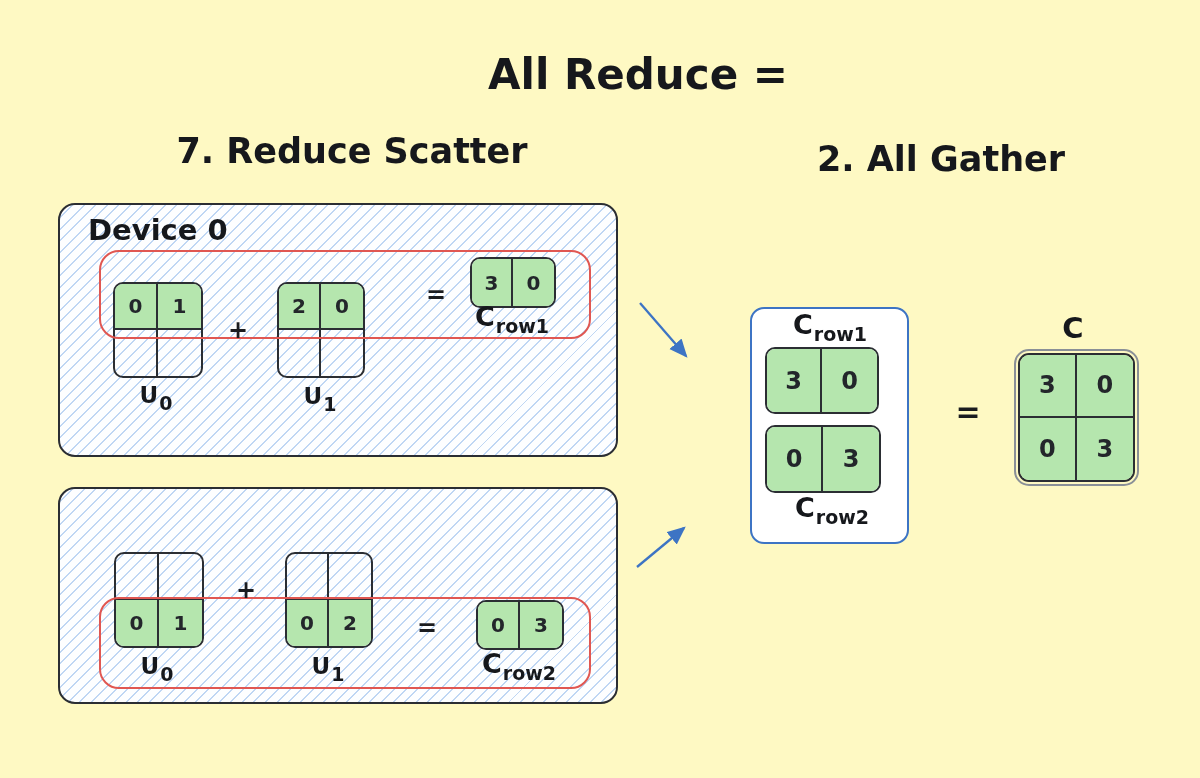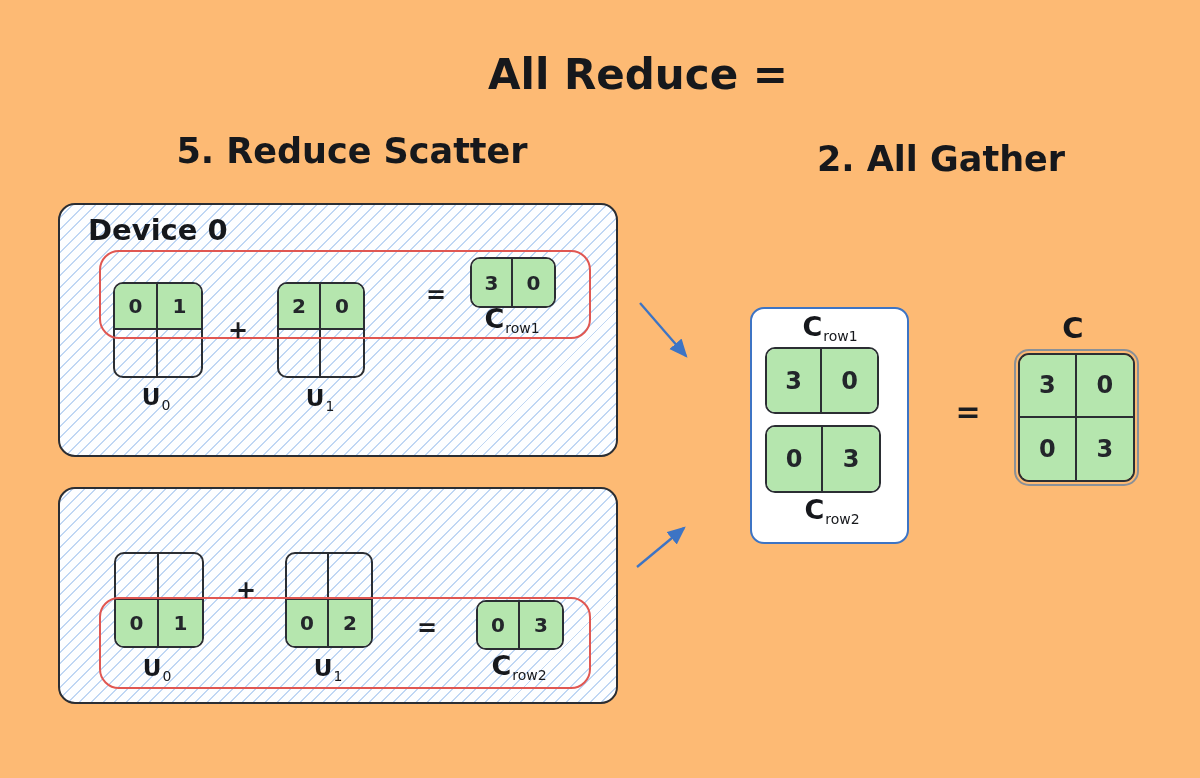--- a/index.html
+++ b/index.html
@@ -1,17 +1,17 @@
 <!DOCTYPE html>
 <html><head>
 <meta charset="utf-8">
 <style>
   html,body { margin:0; padding:0; background:#ffffff; }
   body { font-family:"DejaVu Sans", sans-serif; color:#1f2227; }
-  .canvas { position:relative; width:1200px; height:778px; background:#fdba74; overflow:hidden; }
+  .canvas { position:relative; width:1200px; height:778px; background:#fef9c3; overflow:hidden; }
 
   .title { position:absolute; transform:translateX(-50%); font-weight:700; white-space:nowrap; color:#16181c; }
   .maintitle { left:638px; top:50px; font-size:42px; }
   .steptitle { font-size:35px; }
 
   .panel { position:absolute; border:2.6px solid #2b2e33; border-radius:17px;
     background-color:#fdfeff;
     background-image: repeating-linear-gradient(135deg, rgba(130,175,232,0.5) 0px, rgba(130,175,232,0.5) 1.4px, transparent 1.4px, transparent 8.2px);
   }
   .devlabel { position:absolute; font-size:29px; font-weight:700; color:#16181c; z-index:3; }
@@ -23,41 +23,41 @@
   .m1x2 { grid-template-columns:1fr 1fr; grid-template-rows:1fr; }
   .cell { display:flex; align-items:center; justify-content:center; font-size:20px; font-weight:700; color:#23262b; }
   .cell.g { background:#b5e6ae; }
   .cell.big { font-size:24px; }
   .br { border-right:2px solid #2b2e33; }
   .bb { border-bottom:2px solid #2b2e33; }
 
   .mlabel { position:absolute; transform:translate(-50%,-50%); font-weight:700; color:#16181c; white-space:nowrap; z-index:3; }
   .mlabel .lbase { font-size:23px; font-weight:700; }
   .mlabel.cstyle .lbase { font-size:27px; }
-  .mlabel .lsub { font-size:14px; font-weight:400; vertical-align:-0.35em; margin-left:1px; }
+  .mlabel .lsub { font-size:19px; font-weight:700; vertical-align:-0.35em; margin-left:1px; }
 
   .op { position:absolute; transform:translate(-50%,-50%); font-weight:800; font-size:24px; color:#1a1c20; z-index:5; white-space:nowrap; }
   .op.bigop { font-size:30px; }
 
   .gatherbox { position:absolute; left:750px; top:307px; width:155px; height:233px;
     border:2.4px solid #3d74c4; border-radius:14px; background:#ffffff; z-index:2; }
 
   .finalmatrix { position:absolute; left:1018px; top:353px; width:113px; height:125px;
     border:2.6px solid #2b2e33; outline:2px solid #8a9097; outline-offset:2px; border-radius:11px;
     display:grid; grid-template-columns:1fr 1fr; grid-template-rows:1fr 1fr; overflow:hidden; z-index:2; }
 
   .overlay { position:absolute; left:0; top:0; z-index:6; pointer-events:none; }
 </style>
 </head>
 <body>
 
 <div class="canvas">
 
   <div class="title maintitle">All Reduce =</div>
-  <div class="title steptitle" style="left:352px; top:131px;">5. Reduce Scatter</div>
+  <div class="title steptitle" style="left:352px; top:131px;">7. Reduce Scatter</div>
   <div class="title steptitle" style="left:941px; top:139px;">2. All Gather</div>
 
   <div class="panel" style="left:58px; top:203px; width:556px; height:250px;">
     <div class="devlabel" style="left:28px; top:8px;">Device 0</div>
 
     <div class="redrect" style="left:39px; top:45px; width:488px; height:85px;"></div>
 
     <div class="matrix m2x2" style="left:53px; top:77px; width:86px; height:92px;">
       <div class="cell g br bb">0</div>
       <div class="cell g bb">1</div>

